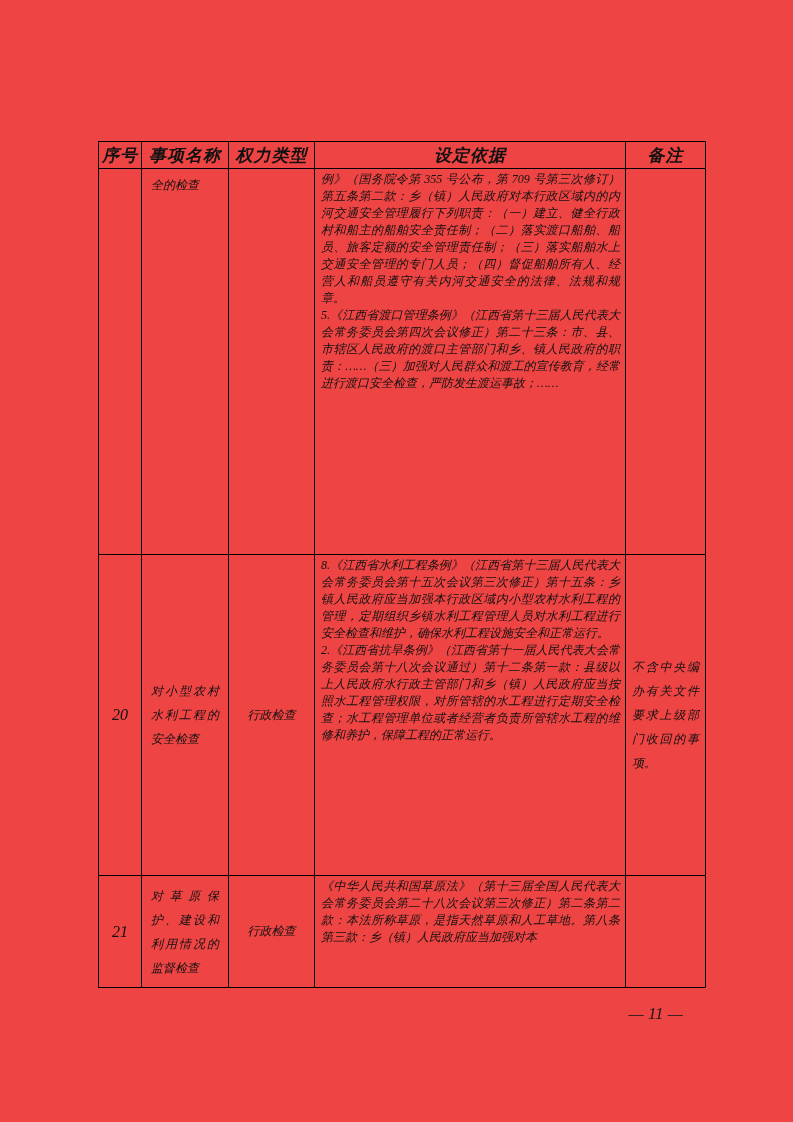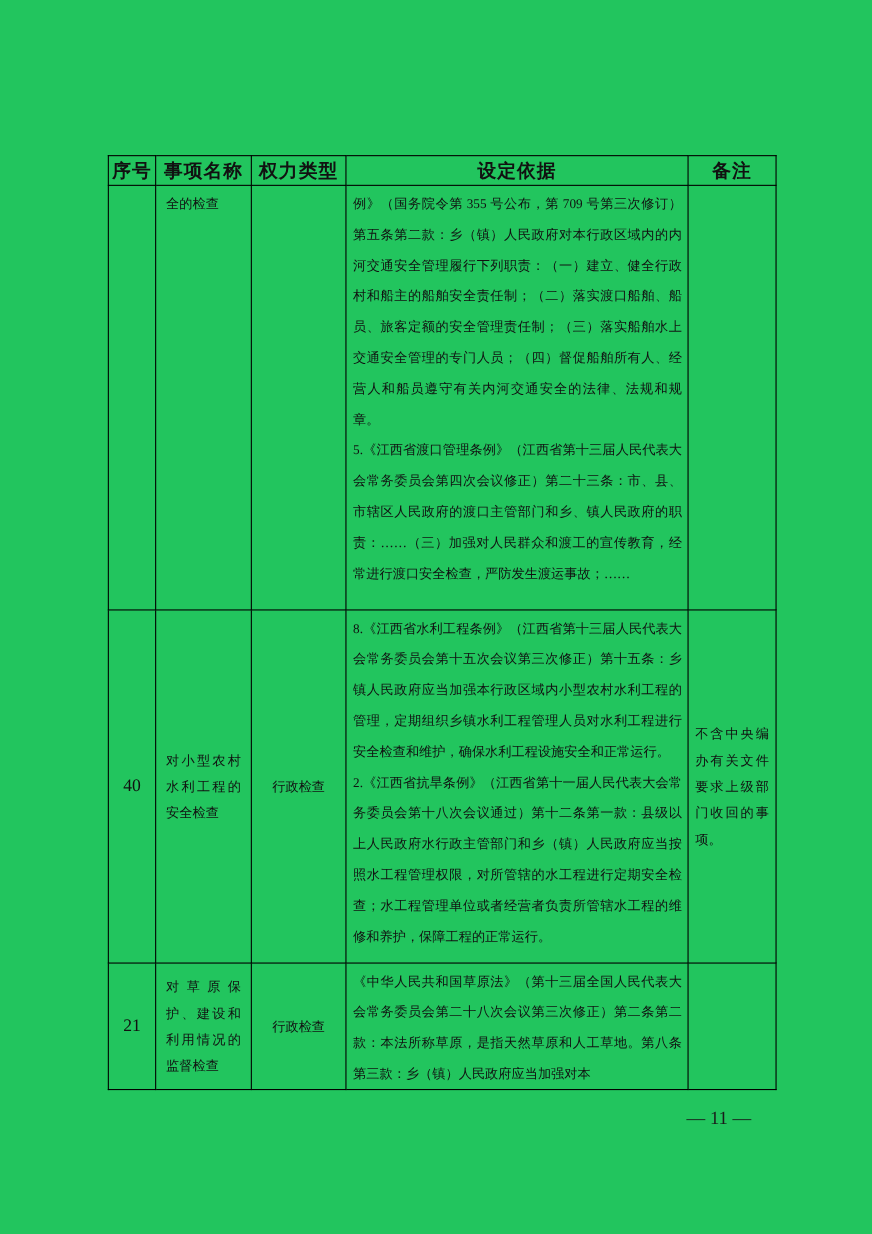--- a/index.html
+++ b/index.html
@@ -11,22 +11,23 @@
   body {
     width: 793px;
     min-height: 1122px;
     font-family: "Liberation Serif", "DejaVu Serif", serif;
     color: #111111;
   }
   .sheet {
     position: relative;
     width: 793px;
     min-height: 1122px;
-    background: #22c55e;
+    background: #ef4444;
     overflow: hidden;
+    font-style: italic;
   }
   table.doc-table {
     margin: 141px 0 0 98px;
     width: 607px;
     border-collapse: collapse;
     table-layout: fixed;
   }
   .doc-table th, .doc-table td {
     border: 1.4px solid #000000;
     padding: 0;
@@ -61,21 +62,21 @@
     vertical-align: top;
     padding-top: 4px;
   }
   td.cell-type {
     text-align: center;
   }
   td.cell-basis {
     vertical-align: top;
     text-align: justify;
     padding: 2px 5px 0 6px;
-    line-height: 28px;
+    line-height: 17px;
     margin-left: 32px;
   }
   td.cell-basis p {
     margin: 0;
   }
   td.cell-remark {
     text-align: justify;
     padding: 0 6px;
     line-height: 24px;
   }
@@ -116,21 +117,21 @@
           <td class="cell-seq"></td>
           <td class="cell-name">全的检查</td>
           <td class="cell-type"></td>
           <td class="cell-basis">
             <p>例》（国务院令第 355 号公布，第 709 号第三次修订）第五条第二款：乡（镇）人民政府对本行政区域内的内河交通安全管理履行下列职责：（一）建立、健全行政村和船主的船舶安全责任制；（二）落实渡口船舶、船员、旅客定额的安全管理责任制；（三）落实船舶水上交通安全管理的专门人员；（四）督促船舶所有人、经营人和船员遵守有关内河交通安全的法律、法规和规章。</p>
             <p>5.《江西省渡口管理条例》（江西省第十三届人民代表大会常务委员会第四次会议修正）第二十三条：市、县、市辖区人民政府的渡口主管部门和乡、镇人民政府的职责：……（三）加强对人民群众和渡工的宣传教育，经常进行渡口安全检查，严防发生渡运事故；……</p>
           </td>
           <td class="cell-remark"></td>
         </tr>
         <tr class="row-1">
-          <td class="cell-seq">40</td>
+          <td class="cell-seq">20</td>
           <td class="cell-name">对小型农村水利工程的安全检查</td>
           <td class="cell-type">行政检查</td>
           <td class="cell-basis">
             <p>8.《江西省水利工程条例》（江西省第十三届人民代表大会常务委员会第十五次会议第三次修正）第十五条：乡镇人民政府应当加强本行政区域内小型农村水利工程的管理，定期组织乡镇水利工程管理人员对水利工程进行安全检查和维护，确保水利工程设施安全和正常运行。</p>
             <p>2.《江西省抗旱条例》（江西省第十一届人民代表大会常务委员会第十八次会议通过）第十二条第一款：县级以上人民政府水行政主管部门和乡（镇）人民政府应当按照水工程管理权限，对所管辖的水工程进行定期安全检查；水工程管理单位或者经营者负责所管辖水工程的维修和养护，保障工程的正常运行。</p>
           </td>
           <td class="cell-remark">不含中央编办有关文件要求上级部门收回的事项。</td>
         </tr>
         <tr class="row-2">
           <td class="cell-seq">21</td>

